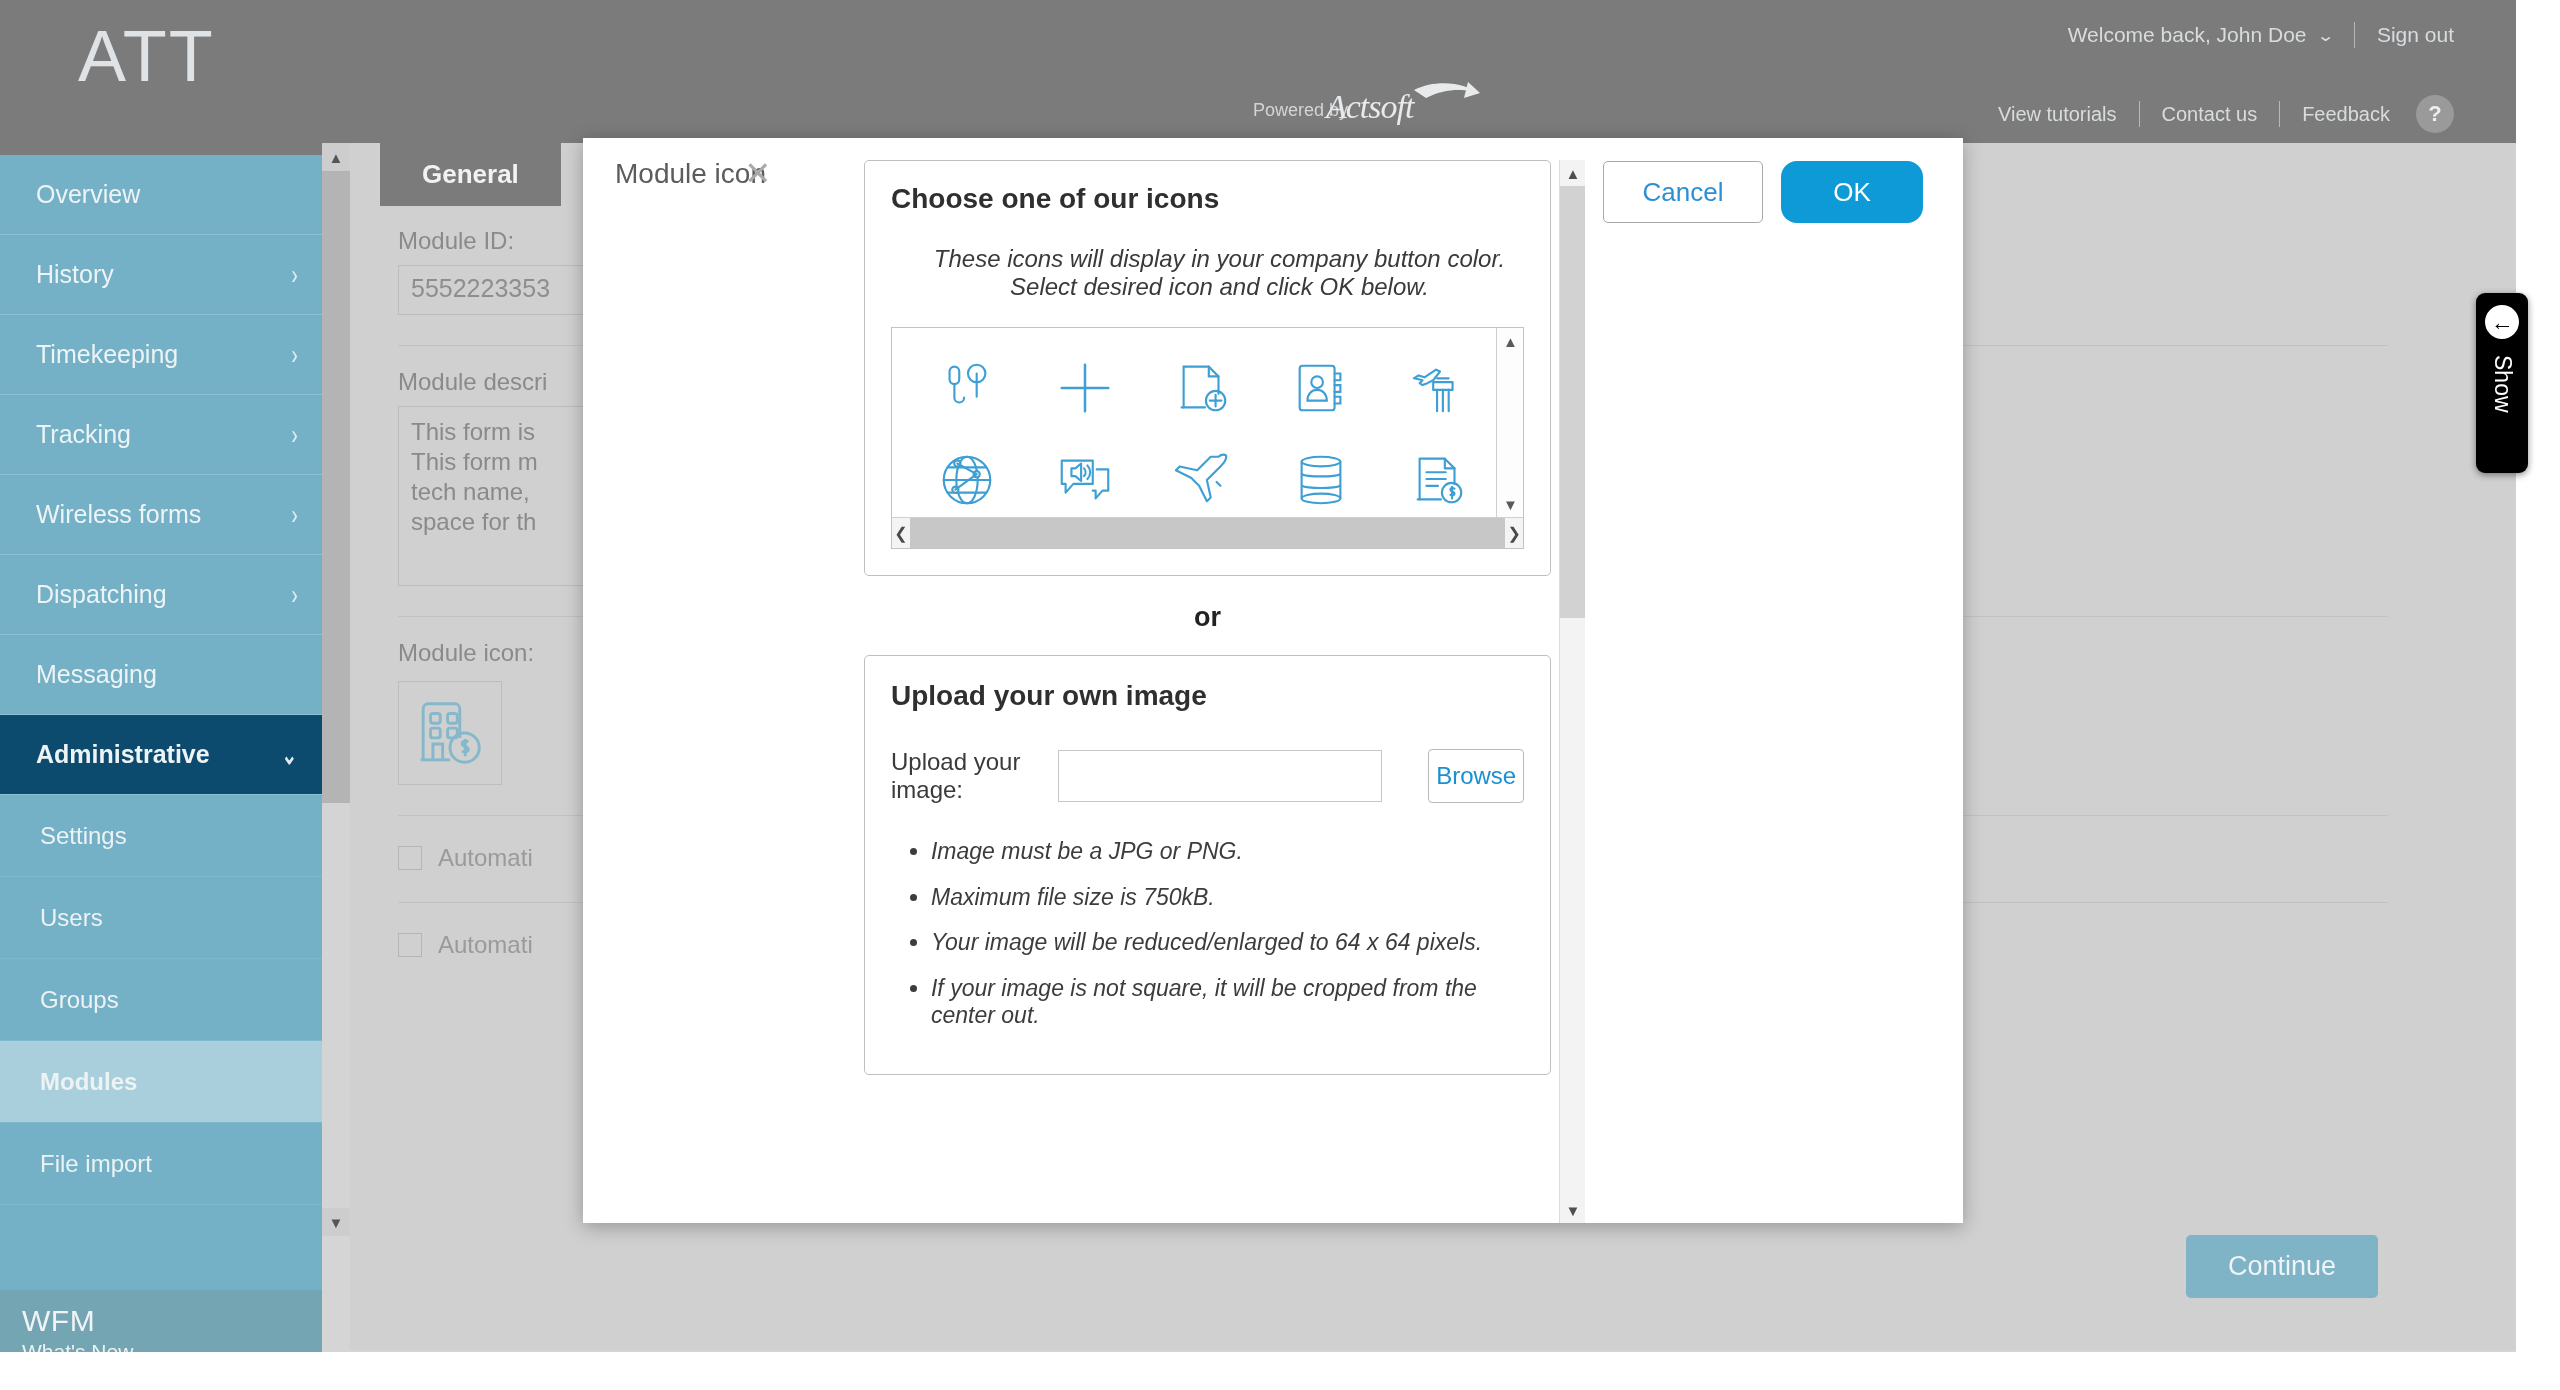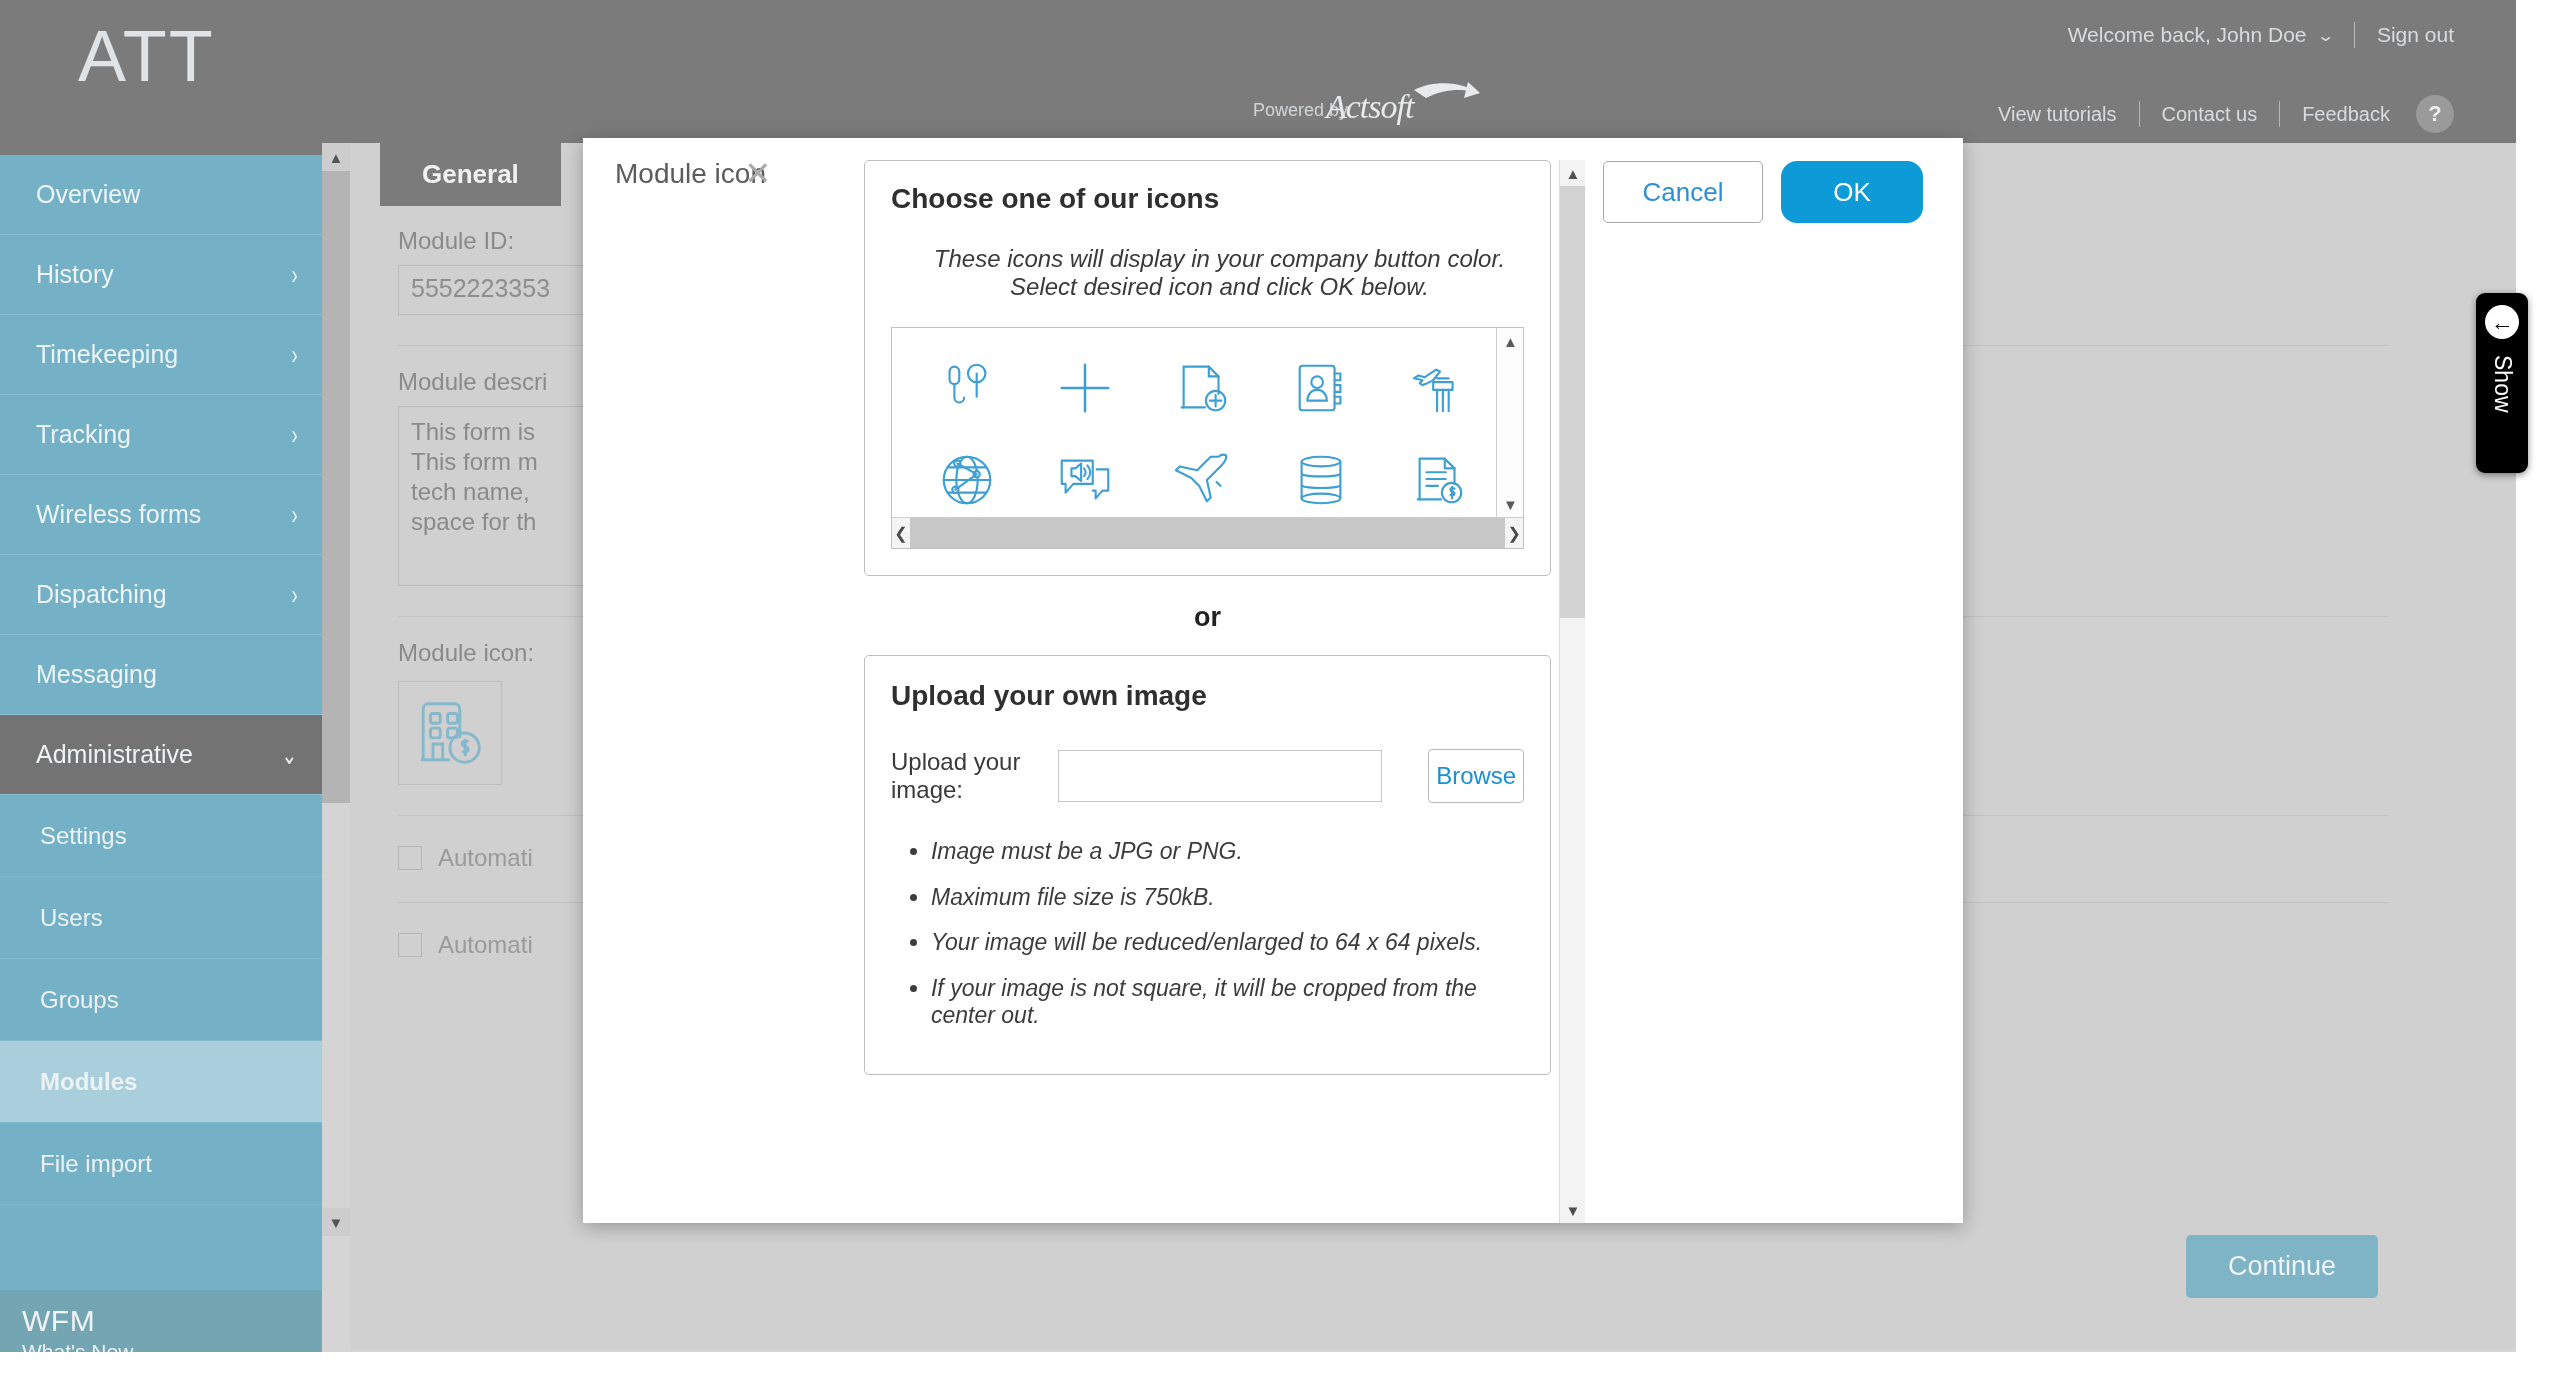--- a/index.html
+++ b/index.html
@@ -74,21 +74,21 @@
     background: #74b1c6;
   }
   .nav-item {
     position: relative;
     height: 80px;
     display: flex; align-items: center;
     padding-left: 36px; padding-right: 24px;
     color: #eef4f6; font-size: 25px;
     border-bottom: 1px solid #8cc0d2;
   }
-  .nav-item.active-parent { background: #737373; font-weight: 400; }
+  .nav-item.active-parent { background: #0c4a6e; font-weight: 700; }
   .nav-item .chev { margin-left: auto; font-size: 22px; transform: scaleX(0.85) scaleY(1.25); opacity: .95;}
   .nav-sub {
     height: 82px;
     display: flex; align-items: center;
     padding-left: 40px;
     color: #edf3f5; font-size: 24px;
     background: #74b1c6;
     border-bottom: 1px solid #7fb7cb;
   }
   .nav-sub.selected { background: #a9cedc; font-weight: 700; }

